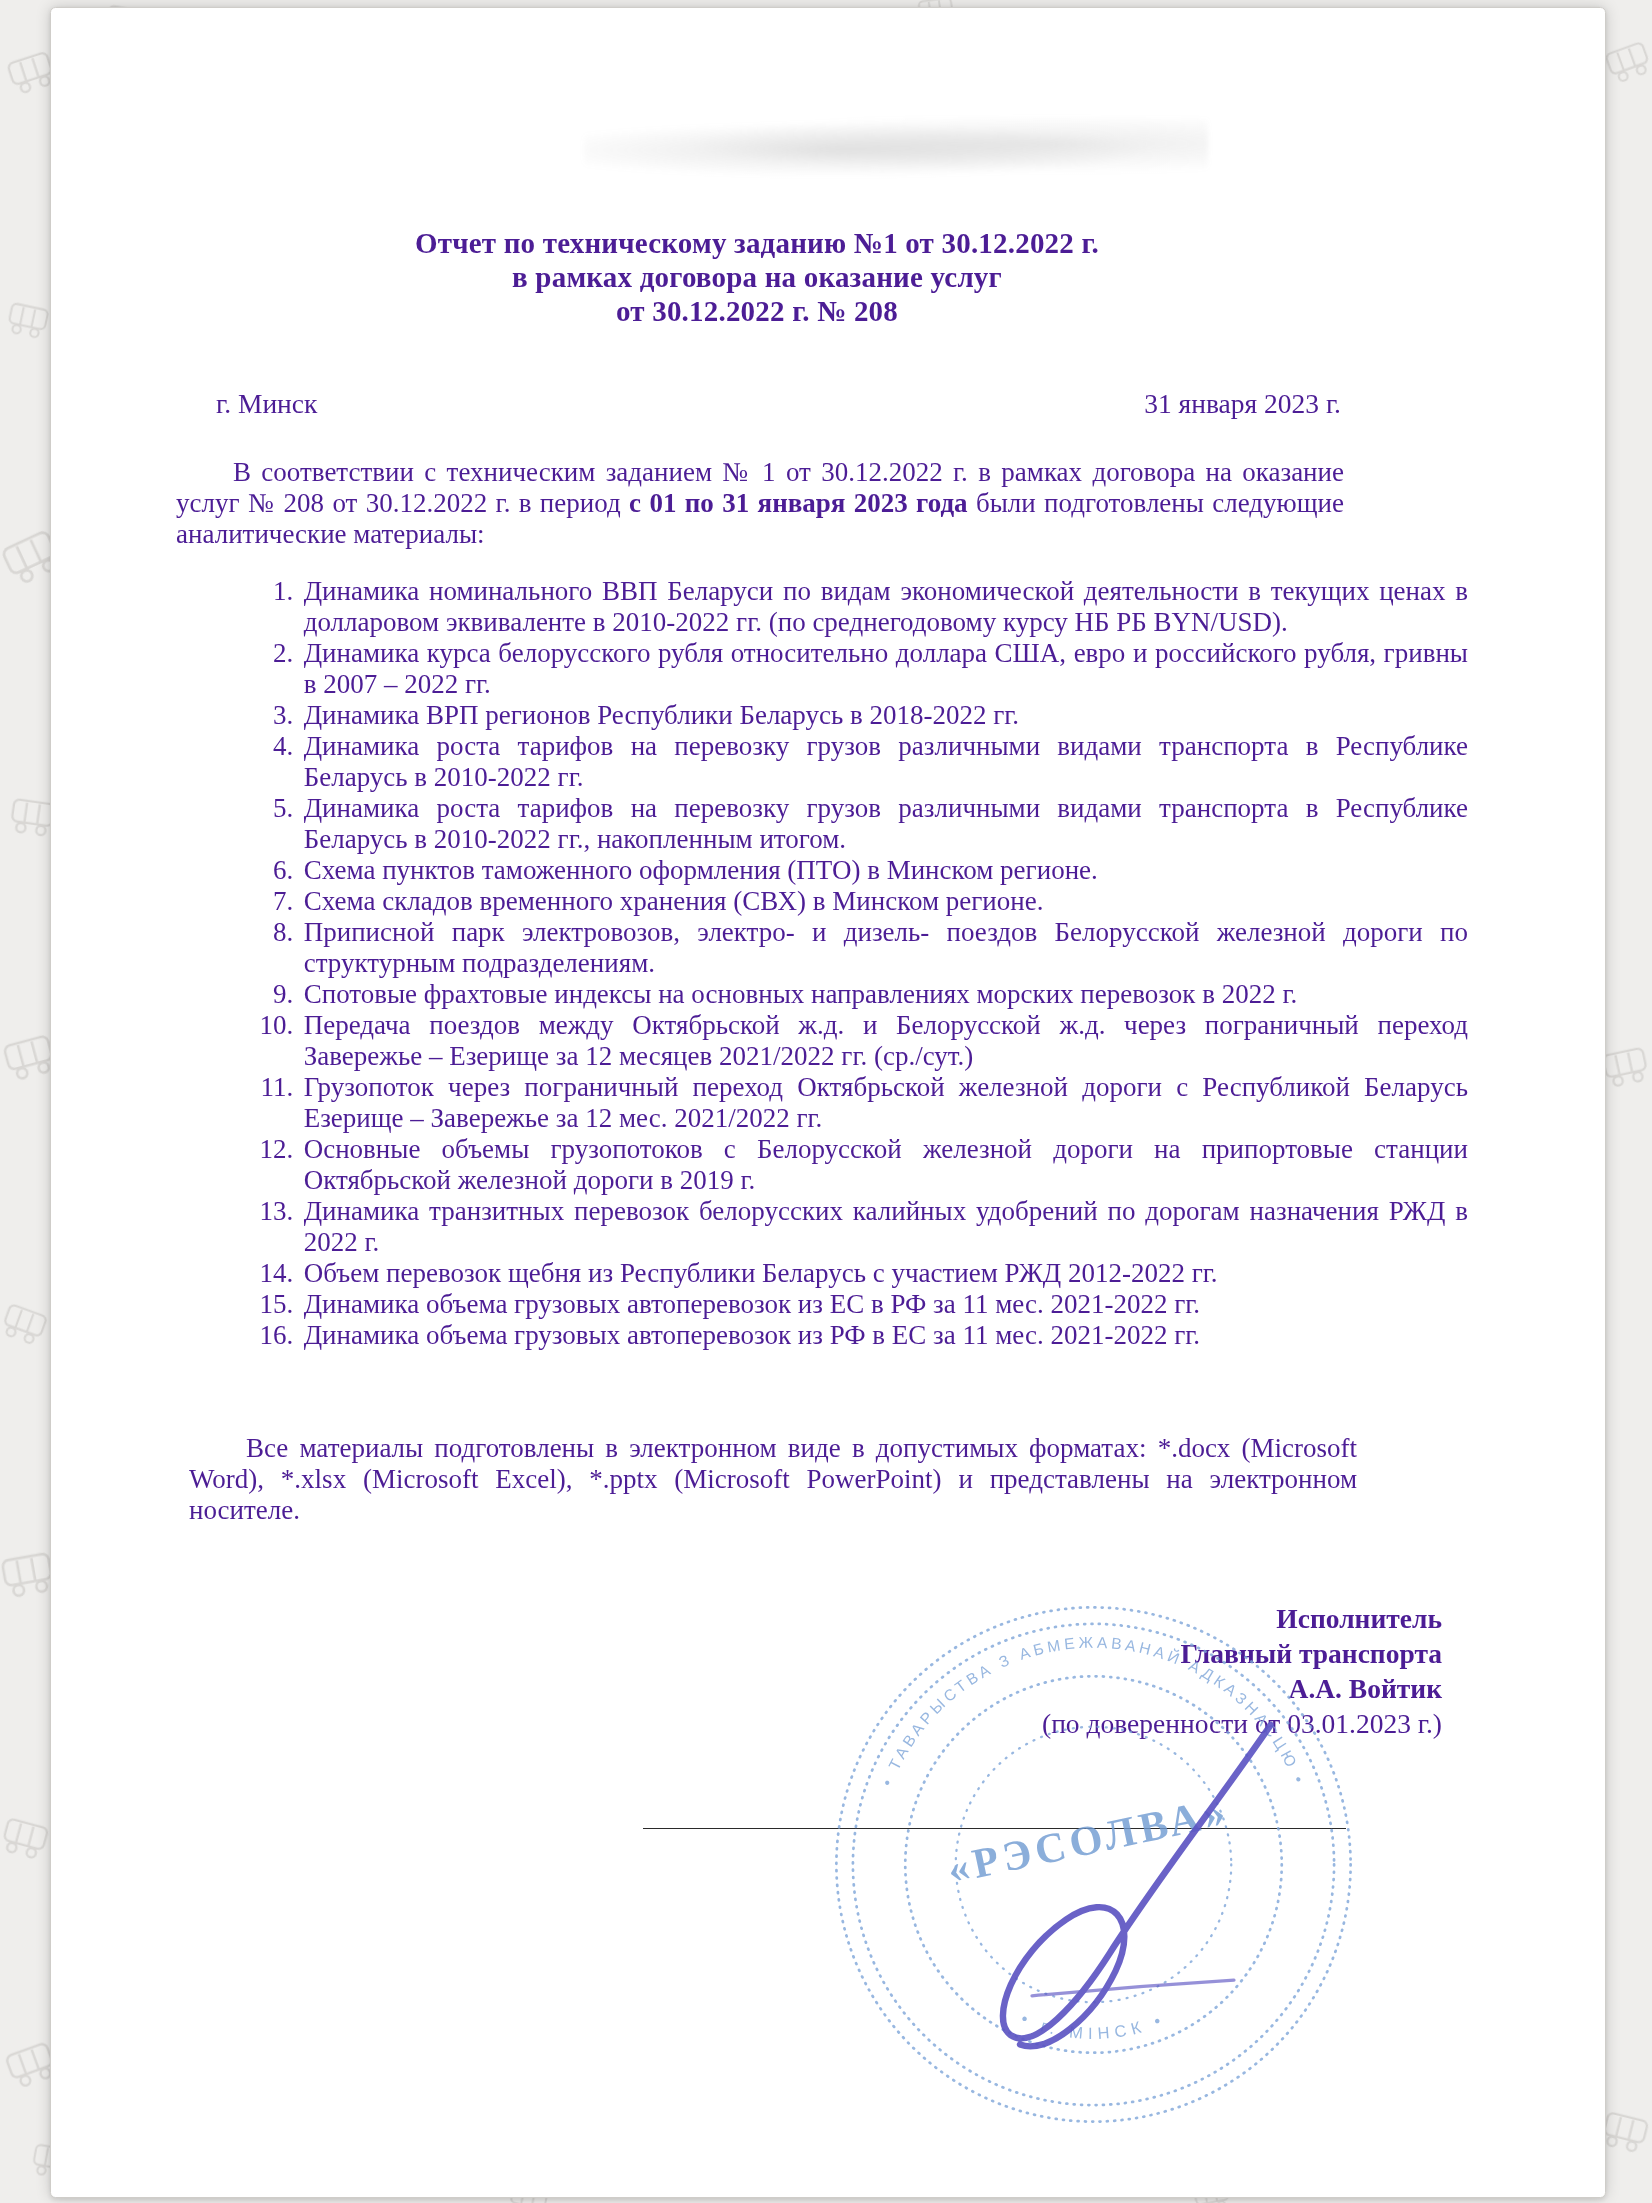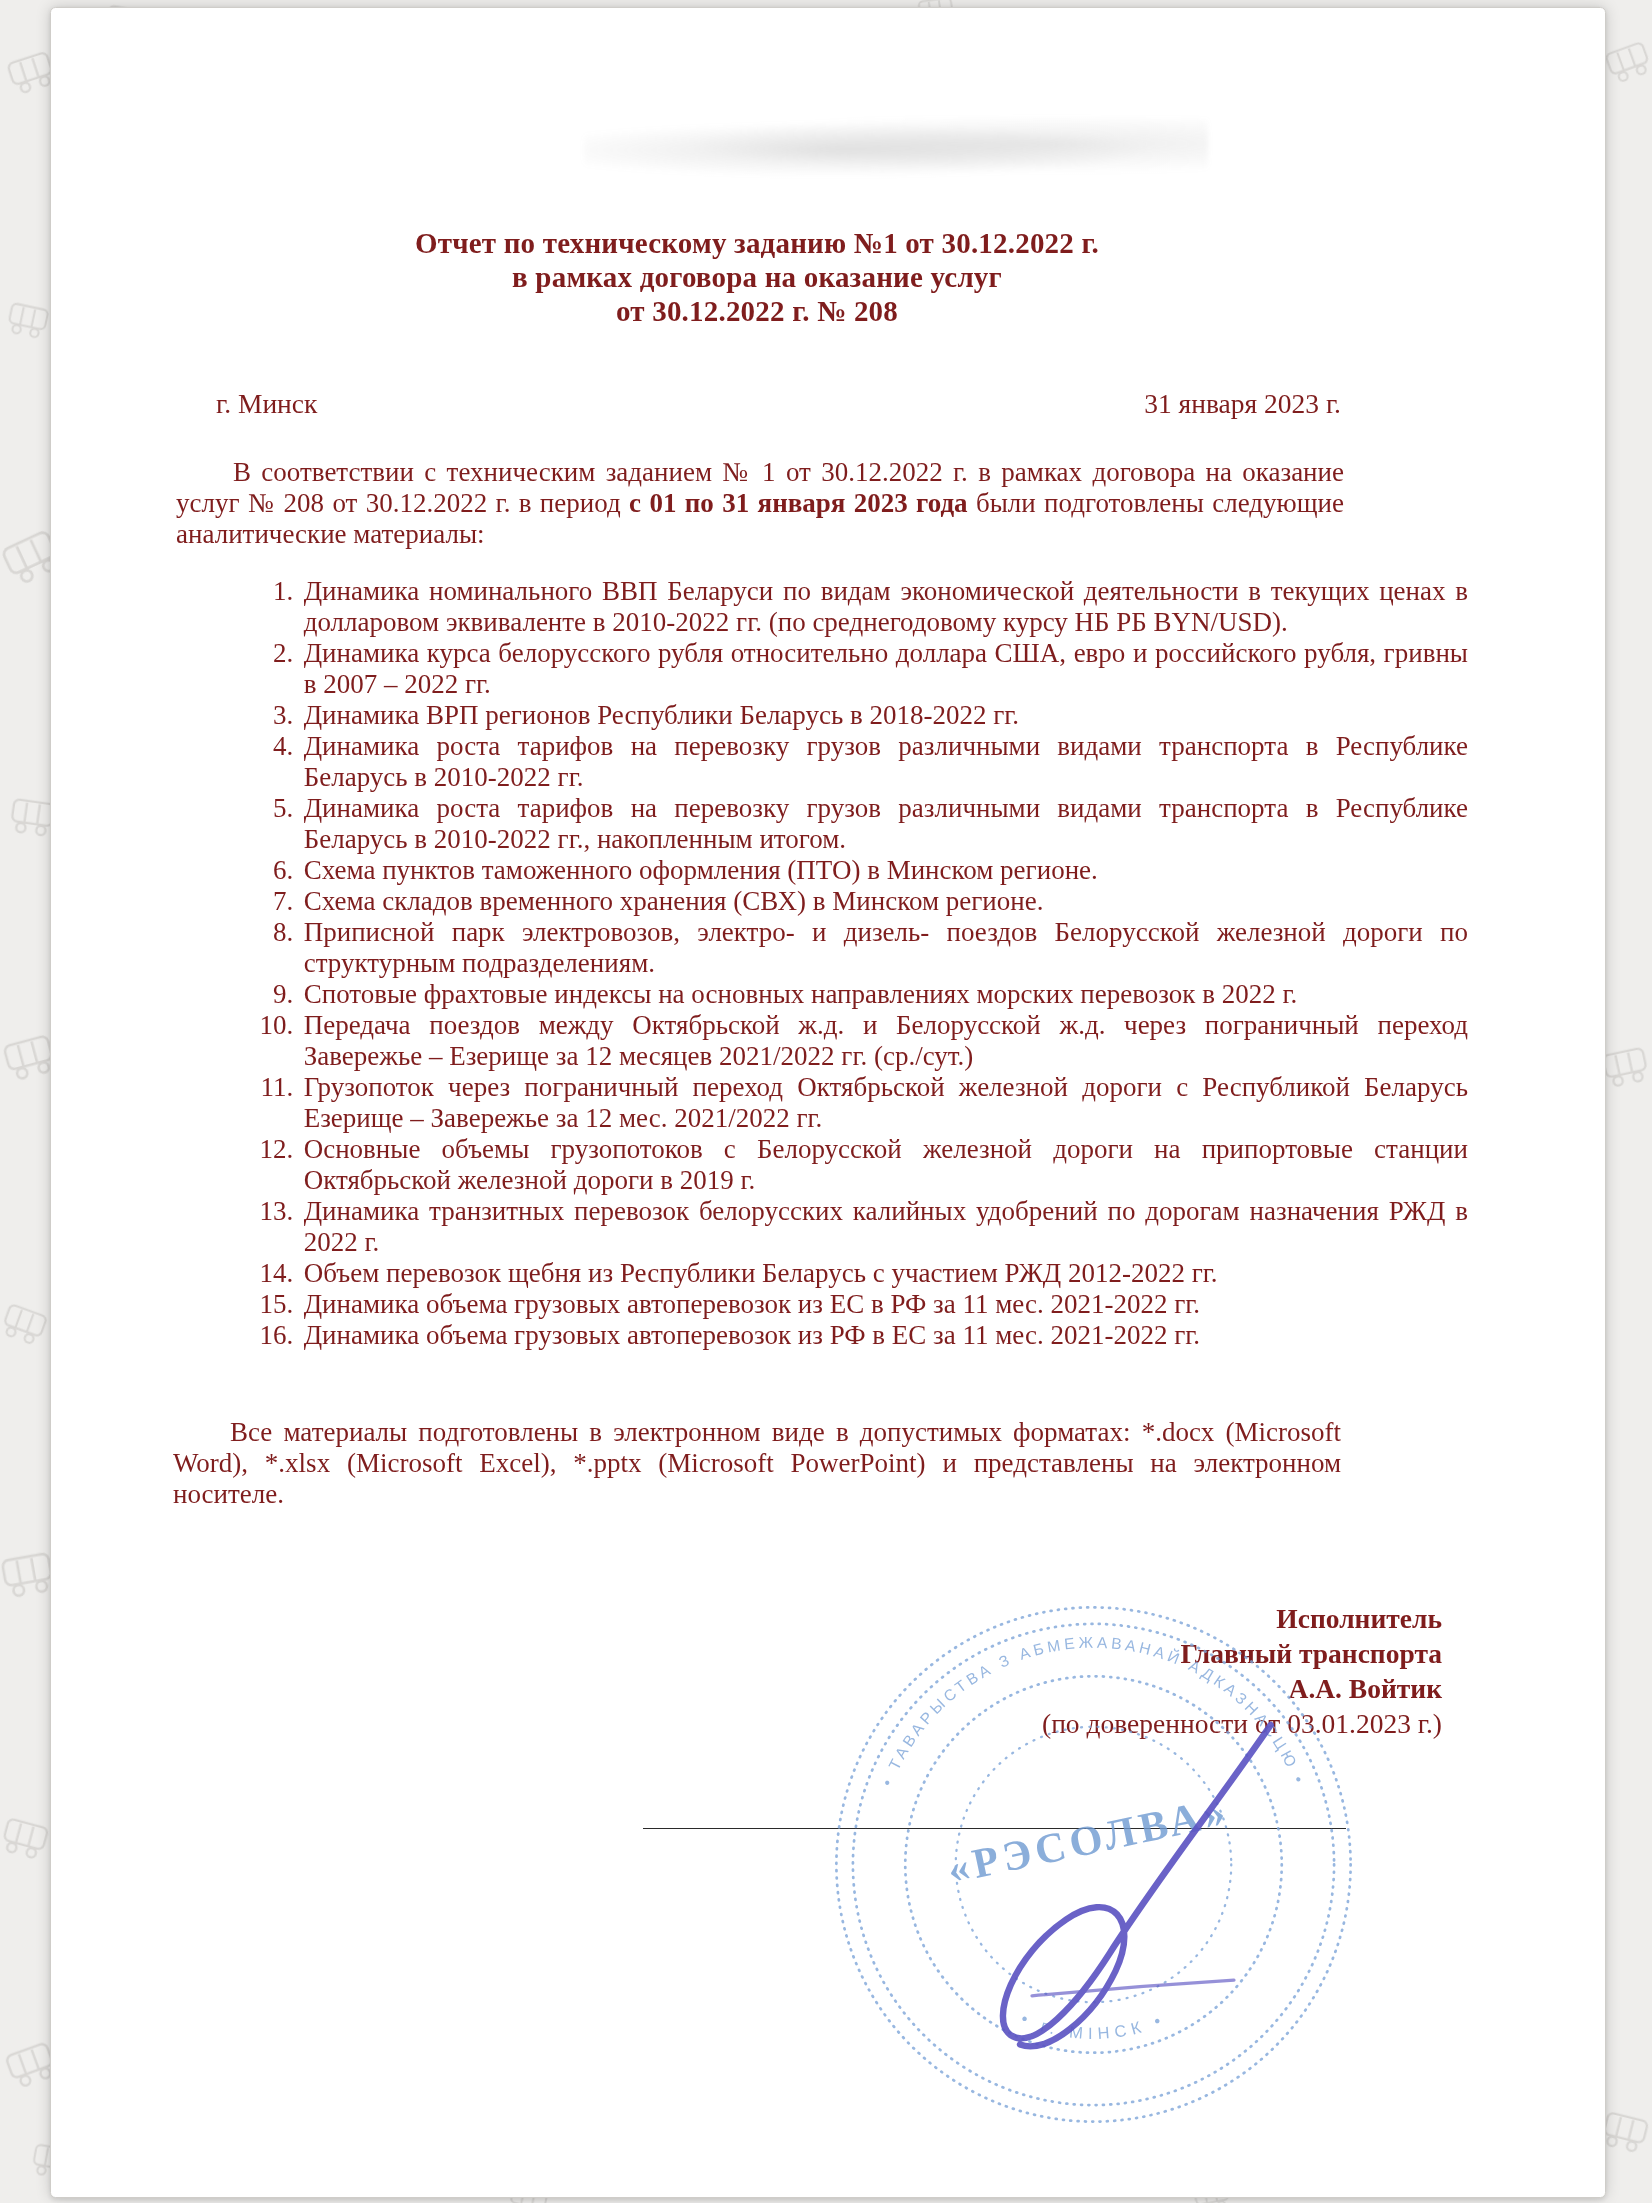--- a/index.html
+++ b/index.html
@@ -18,21 +18,21 @@
     border-radius:5.5px;
     box-shadow:0 0 14.7px rgba(0,0,0,.16), 0 1.8px 5.5px rgba(0,0,0,.10);
     z-index:1;
   }
   .smudge{
     position:absolute;left:533px;top:110px;width:624px;height:64px;
     background:radial-gradient(ellipse at 40% 50%, rgba(120,120,120,.18), rgba(120,120,120,0) 60%),
                radial-gradient(ellipse at 75% 40%, rgba(120,120,120,.14), rgba(120,120,120,0) 55%);
     filter:blur(2.8px);
   }
-  .doc{color:#7f1d1d;}
+  .doc{color:#4c1d95;}
   .title-block{
     position:absolute;left:122px;top:218px;width:1168px;
     text-align:center;font-weight:bold;font-size:29px;line-height:34px;
     letter-spacing:0.2px;
   }
   .date-row{
     position:absolute;left:122px;top:380px;width:1168px;
     font-size:27.5px;display:flex;justify-content:space-between;
   }
   .date-row .city{margin-left:43px;}
@@ -43,21 +43,21 @@
   }
   .materials{
     position:absolute;left:122px;top:562px;width:1168px;
     font-size:27px;line-height:31px;margin:6px;
     padding:0 0 0 121px;
   }
   .materials li{text-align:justify;padding-left:3.7px;}
   .materials li::marker{font-size:27px;}
   .closing{
     position:absolute;left:122px;top:1409px;width:1168px;
-    font-size:27px;line-height:31px;text-align:justify;text-indent:57px;margin:0;
+    font-size:27px;line-height:31px;text-align:justify;text-indent:57px;margin:16px;
   }
   .sign-block{
     position:absolute;left:840px;top:1593px;width:551px;
     font-size:27.5px;line-height:35px;text-align:right;
   }
   .sign-block .b{font-weight:bold;}
   .sign-line{
     position:absolute;left:592px;top:1820px;width:703px;height:0;
     border-top:1.8px solid #2a2a2a;
   }

